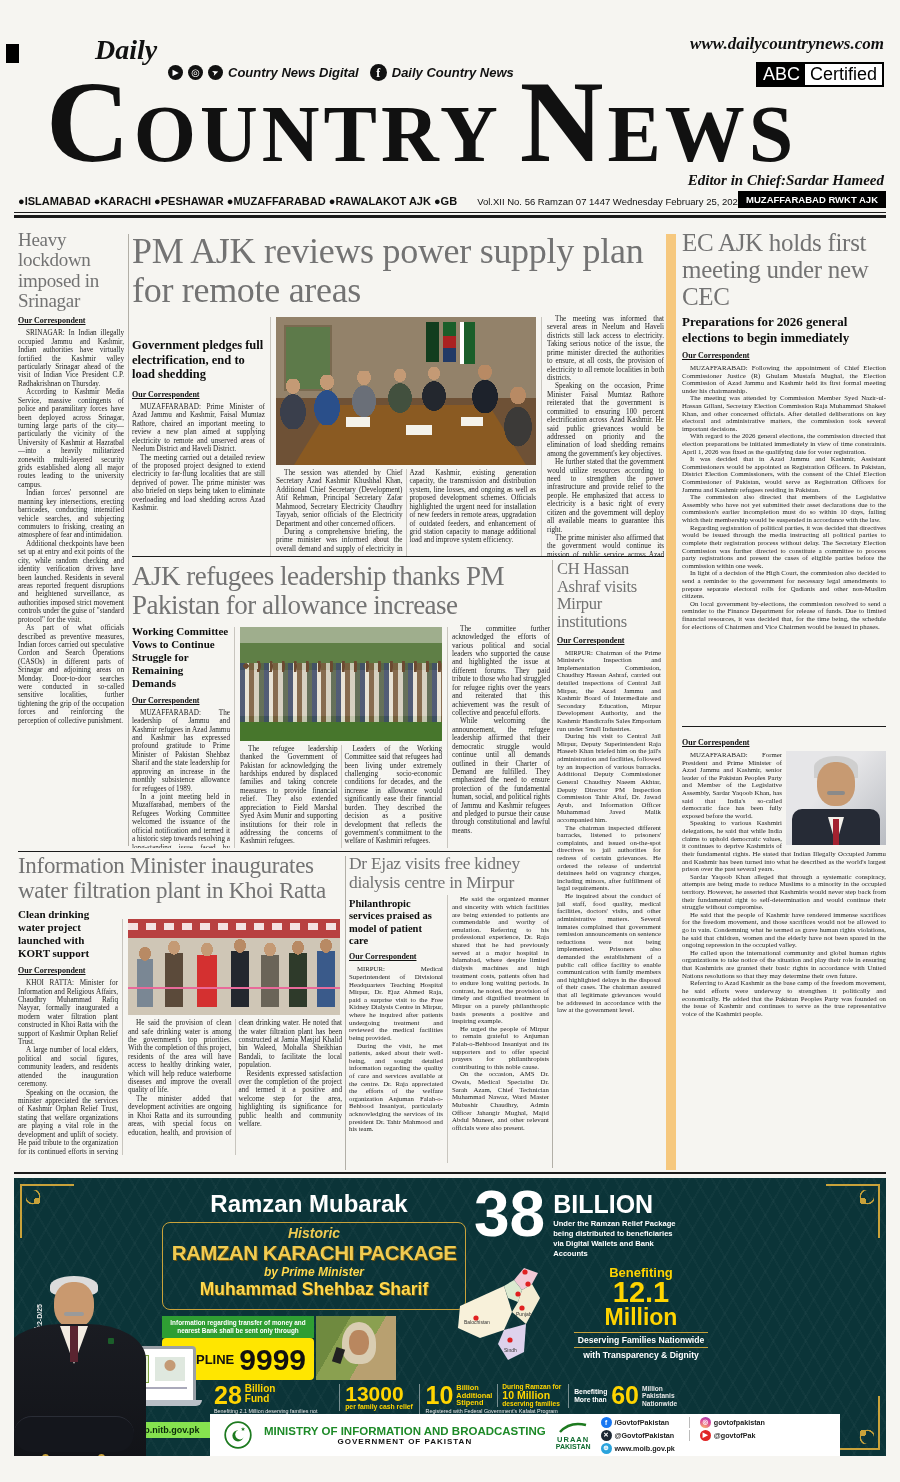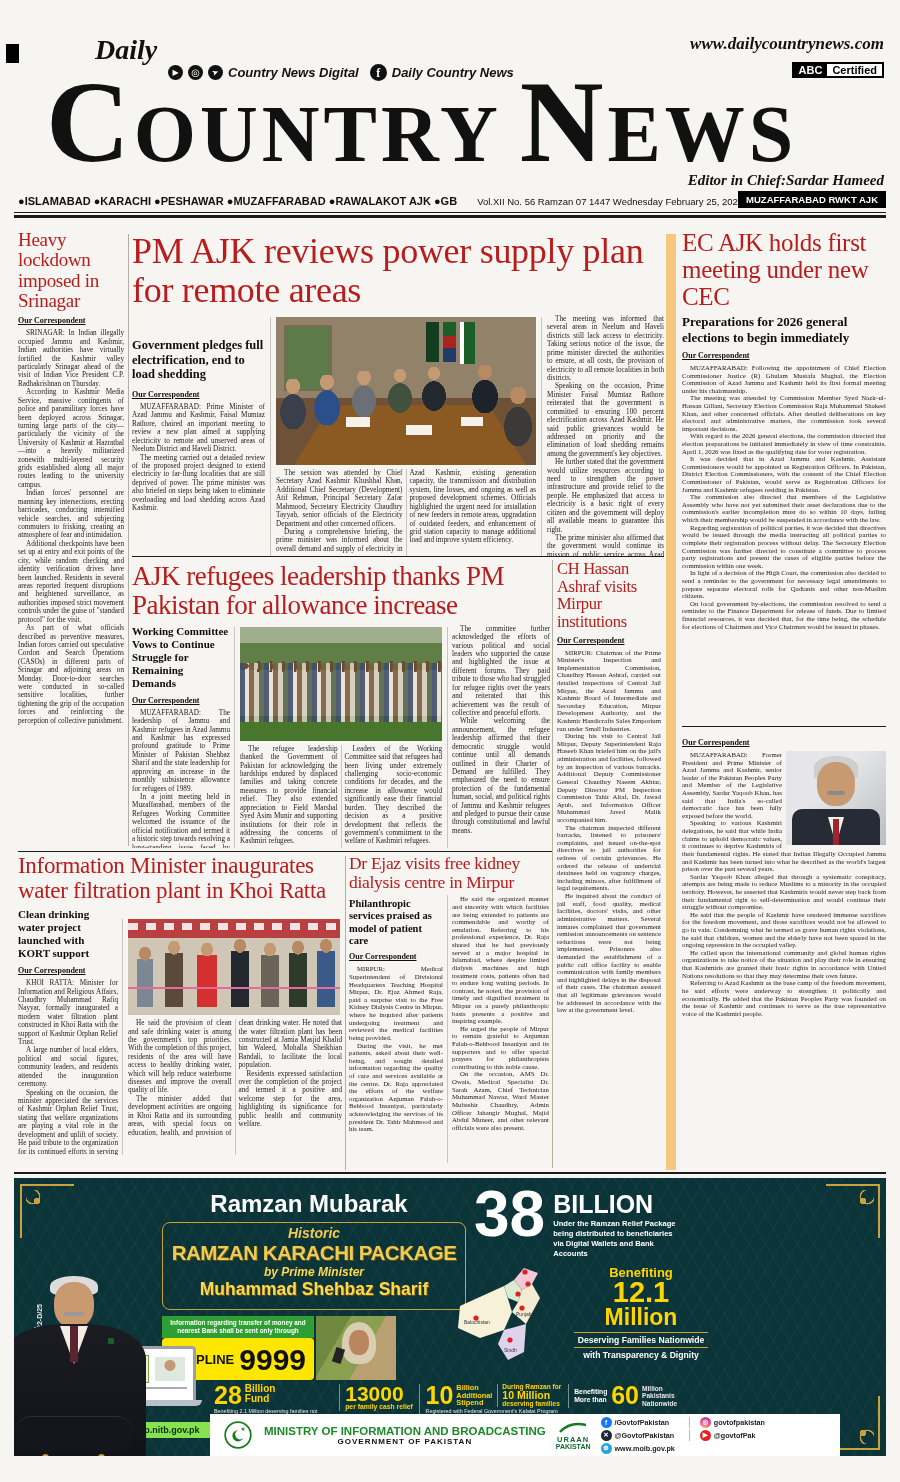--- a/index.html
+++ b/index.html
@@ -2,35 +2,35 @@
 <html><head>
 <meta charset="utf-8">
 <style>
 *{margin:0;padding:0;box-sizing:border-box}
 html,body{width:900px;height:1482px}
 body{background:#dedcd6;font-family:"Liberation Serif","DejaVu Serif",serif;color:#111}
 .sheet{position:relative;width:900px;height:1482px;background:#f6f5f1;overflow:hidden}
 .abs{position:absolute}
 .sans{font-family:"Liberation Sans","DejaVu Sans",sans-serif}
 .serif{font-family:"Liberation Serif","DejaVu Serif",serif}
-.headline{font-weight:400;color:#b91c1c;letter-spacing:-0.3px;line-height:1.07}
+.headline{font-weight:400;color:#737373;letter-spacing:-0.3px;line-height:1.07}
 .subhead{font-weight:700;line-height:1.18;color:#0d0d0d}
 .byline{font-weight:700;font-size:8px;text-decoration:underline;margin:5px 0 4px;display:block}
 .bodytx{font-size:7.2px;line-height:1.17;text-align:justify;color:#1c1c1c;overflow:hidden}
 .bodytx p{text-indent:8px;margin:0}
 .bodysm{font-size:6.8px;line-height:1.12;text-align:justify;color:#1c1c1c;overflow:hidden}
 .bodysm p{text-indent:8px;margin:0}
 .cols2{columns:2;column-gap:7px;column-rule:1px solid #c8c5be}
 .vline{position:absolute;width:1px;background:#b2afa7}
 .hline{position:absolute;height:1px;background:#1b1b1b}
 .artrow{display:flex;align-items:flex-end}
 .photo{position:relative;overflow:hidden}
 .fig{position:absolute}
 .sicon{width:15px;height:15px;border-radius:50%;background:#111;color:#fff;display:inline-flex;align-items:center;justify-content:center;font-size:8px;line-height:1}
-.badge-abc{display:inline-flex;border:2px solid #000;font-family:"Liberation Sans",sans-serif;font-weight:700;font-size:11px}
+.badge-abc{display:inline-flex;border:2px solid #000;font-family:"Liberation Sans",sans-serif;font-weight:400;font-size:18px}
 .badge-abc .l{background:#000;color:#fff;padding:0 5px}
 .badge-abc .r{background:#fff;color:#000;padding:0 5px}
 
 .banner{background:#0b3438;overflow:hidden}
 .banner:before{content:"";position:absolute;inset:0;background:
  repeating-linear-gradient(60deg,rgba(255,255,255,.025) 0 2px,transparent 2px 14px),
  repeating-linear-gradient(-60deg,rgba(255,255,255,.025) 0 2px,transparent 2px 14px)}
 .corner{position:absolute;width:54px;height:54px;border-top:2px solid #c9a23a;border-left:2px solid #c9a23a}
 .corner:after{content:"";position:absolute;left:4px;top:4px;width:22px;height:22px;border-radius:50%;
  background:radial-gradient(circle,#c9a23a 0 3px,transparent 3.5px),radial-gradient(circle at 30% 30%,transparent 0 6px,#c9a23a 6.5px 7.5px,transparent 8px)}

